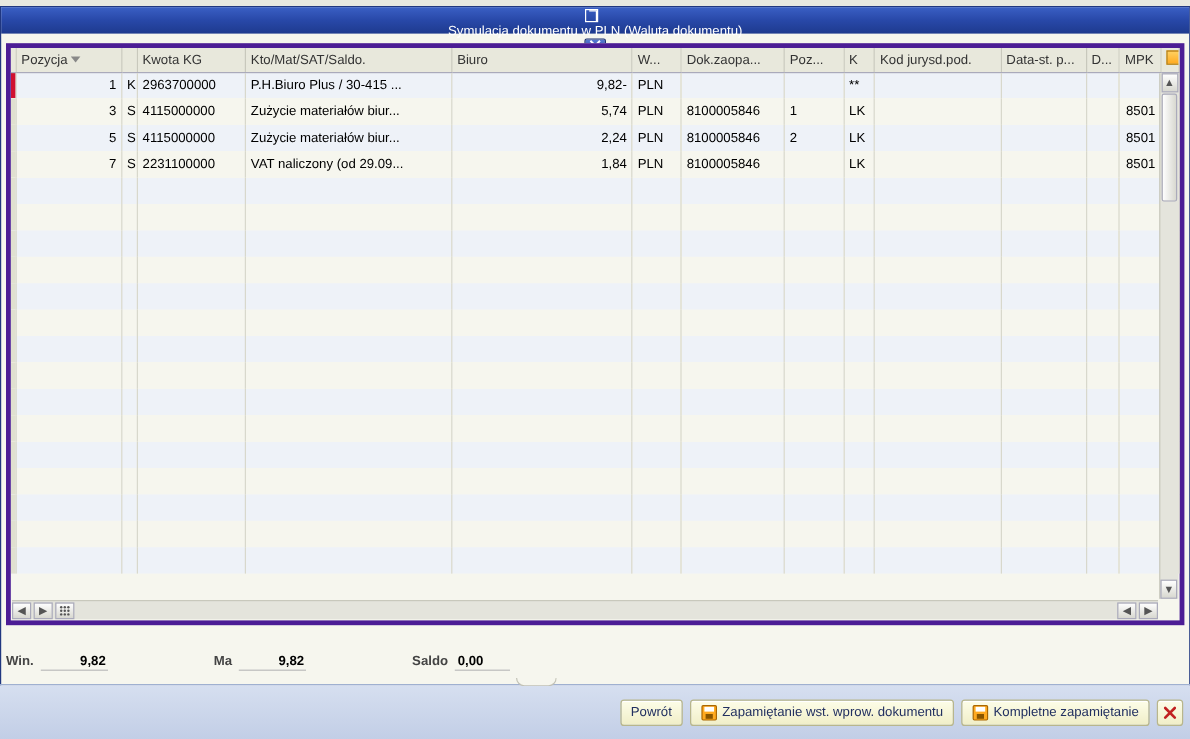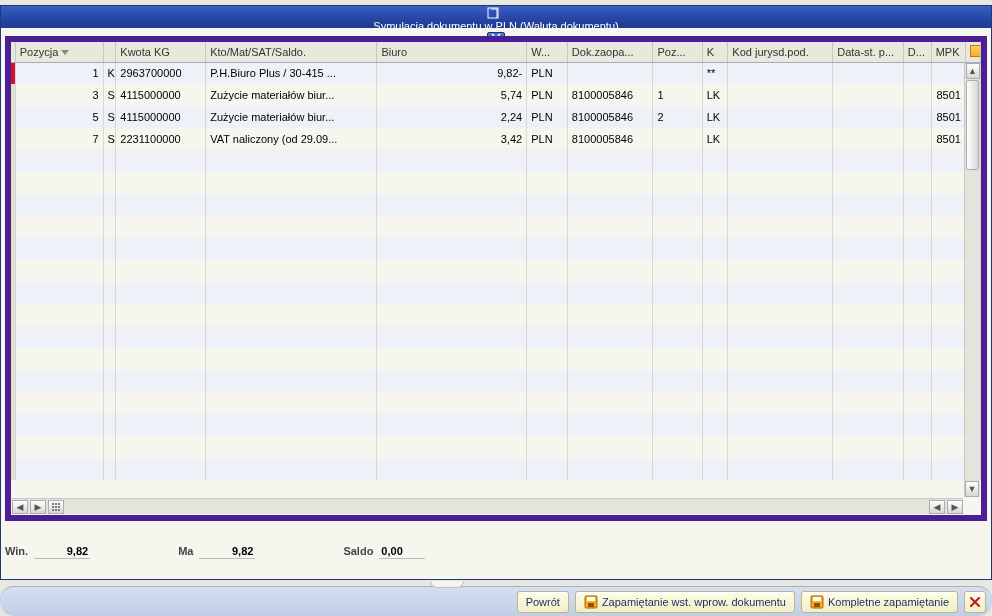--- a/index.html
+++ b/index.html
@@ -5,21 +5,21 @@
   * { box-sizing: border-box; margin: 0; padding: 0; }
   body { font-family: Tahoma, Arial, sans-serif; font-size: 11px; background: #e8e8e0; color: #000; width: 992px; height: 616px; overflow: hidden; position: relative; }
   
   .dialog { position: absolute; top: 5px; left: 0; right: 0; bottom: 36px; background: #f6f6ee; border: 1px solid #203780; }
   
   .titlebar { height: 22px; background: linear-gradient(to bottom, #3a5fc4 0%, #2848a8 50%, #1e3a8e 100%); color: #fff; display: flex; align-items: center; padding: 0 4px; font-size: 11px; flex-direction: column; }
   .titlebar-icon { width: 14px; height: 14px; margin-right: 4px; display: inline-flex; align-items: center; justify-content: center; }
   .titlebar-text { flex: 1; }
   .titlebar-close { width: 18px; height: 16px; background: linear-gradient(to bottom, #5578d0, #3454b0); border: 1px solid #1a2f70; border-radius: 2px; display: flex; align-items: center; justify-content: center; color: #fff; font-weight: bold; font-size: 11px; cursor: pointer; }
   
-  .grid-area { position: absolute; top: 30px; left: 4px; right: 4px; bottom: 58px; background: #f6f6ee; border: 6px solid #4c1d95; }
+  .grid-area { position: absolute; top: 30px; left: 4px; right: 4px; bottom: 58px; background: #f6f6ee; border: 4px solid #4c1d95; }
   
   table.grid { border-collapse: collapse; width: 100%; table-layout: fixed; }
   table.grid th { background: #e8e8dc; border-right: 1px solid #c8c8bc; border-bottom: 1px solid #aab; height: 20px; text-align: left; padding: 0 4px; font-weight: normal; font-size: 11px; color: #333; white-space: nowrap; overflow: hidden; }
   table.grid th.sorted::after { content: ''; display: inline-block; width: 0; height: 0; border-left: 4px solid transparent; border-right: 4px solid transparent; border-top: 5px solid #888; margin-left: 3px; vertical-align: middle; }
   table.grid td { border-right: 1px solid #d8d8cc; height: 22px; padding: 0 4px; font-size: 11px; white-space: nowrap; overflow: hidden; }
   table.grid tr.row-even { background: #eef2f8; }
   table.grid tr.row-odd { background: #f6f6ee; }
   table.grid tr.empty td { height: 22px; }
   .num { text-align: right; }
   
@@ -51,21 +51,21 @@
   .hscroll { position: absolute; bottom: 1px; left: 1px; right: 18px; height: 16px; background: #e4e4dc; border-top: 1px solid #c8c8bc; display: flex; align-items: center; }
   .hscroll-btn { width: 16px; height: 14px; background: linear-gradient(to bottom, #fefefe, #d8d8d0); border: 1px solid #aab; display: flex; align-items: center; justify-content: center; font-size: 9px; color: #555; cursor: pointer; }
   .hscroll-extra { width: 16px; height: 14px; background: linear-gradient(to bottom, #fefefe, #d8d8d0); border: 1px solid #aab; margin-left: 2px; display: flex; align-items: center; justify-content: center; font-size: 10px; color: #555; }
   .hscroll-track { flex: 1; }
   
   .totals { position: absolute; left: 4px; right: 4px; bottom: 8px; height: 40px; display: flex; align-items: center; gap: 8px; font-size: 11px; }
   .totals .lbl { color: #444; margin-right: 6px; }
   .totals .val { display: inline-block; border-bottom: 1px solid #bbb; min-width: 56px; padding: 1px 2px; text-align: right; }
   .totals .group { display: inline-flex; align-items: center; margin-right: 80px; font-weight: bold; }
   
-  .footerbar { position: absolute; left: 0; right: 0; bottom: 0; height: 30px; background: linear-gradient(to bottom, #d6dff0, #c2cee6); border-top: 1px solid #9fb0d0; display: flex; align-items: center; justify-content: flex-end; padding: 0 6px; gap: 6px; border-radius: 14px; }
+  .footerbar { position: absolute; left: 0; right: 0; bottom: 0; height: 46px; background: linear-gradient(to bottom, #d6dff0, #c2cee6); border-top: 1px solid #9fb0d0; display: flex; align-items: center; justify-content: flex-end; padding: 0 6px; gap: 6px; }
   .footerbar::before { content: ''; position: absolute; left: 430px; top: -6px; width: 32px; height: 6px; background: #f6f6ee; border-radius: 0 0 12px 12px; border: 1px solid #c2c2b6; border-top: none; }
   
   .btn { display: inline-flex; align-items: center; height: 22px; padding: 0 8px; background: linear-gradient(to bottom, #fdfde8, #f0eec8); border: 1px solid #b8b68c; border-radius: 3px; font-size: 11px; color: #223060; cursor: pointer; box-shadow: 0 1px 0 #fff inset; }
   .btn .icon { width: 14px; height: 14px; margin-right: 4px; display: inline-flex; align-items: center; justify-content: center; }
   .btn .icon svg { width: 14px; height: 14px; }
   .iconbtn { width: 22px; height: 22px; padding: 0; justify-content: center; }
   .iconbtn.red svg { stroke: #c02020; }
   
 </style>
 </head>
@@ -176,21 +176,21 @@
             <td></td>
             <td class="num">8501</td>
             <td></td>
           </tr>
           <tr class="row-odd">
             <td class="rowsel"></td>
             <td class="num">7</td>
             <td>S</td>
             <td>2231100000</td>
             <td>VAT naliczony (od 29.09...</td>
-            <td class="num">3,42</td>
+            <td class="num">1,84</td>
             <td>PLN</td>
             <td>8100005846</td>
             <td></td>
             <td>LK</td>
             <td></td>
             <td></td>
             <td></td>
             <td class="num">8501</td>
             <td></td>
           </tr>

